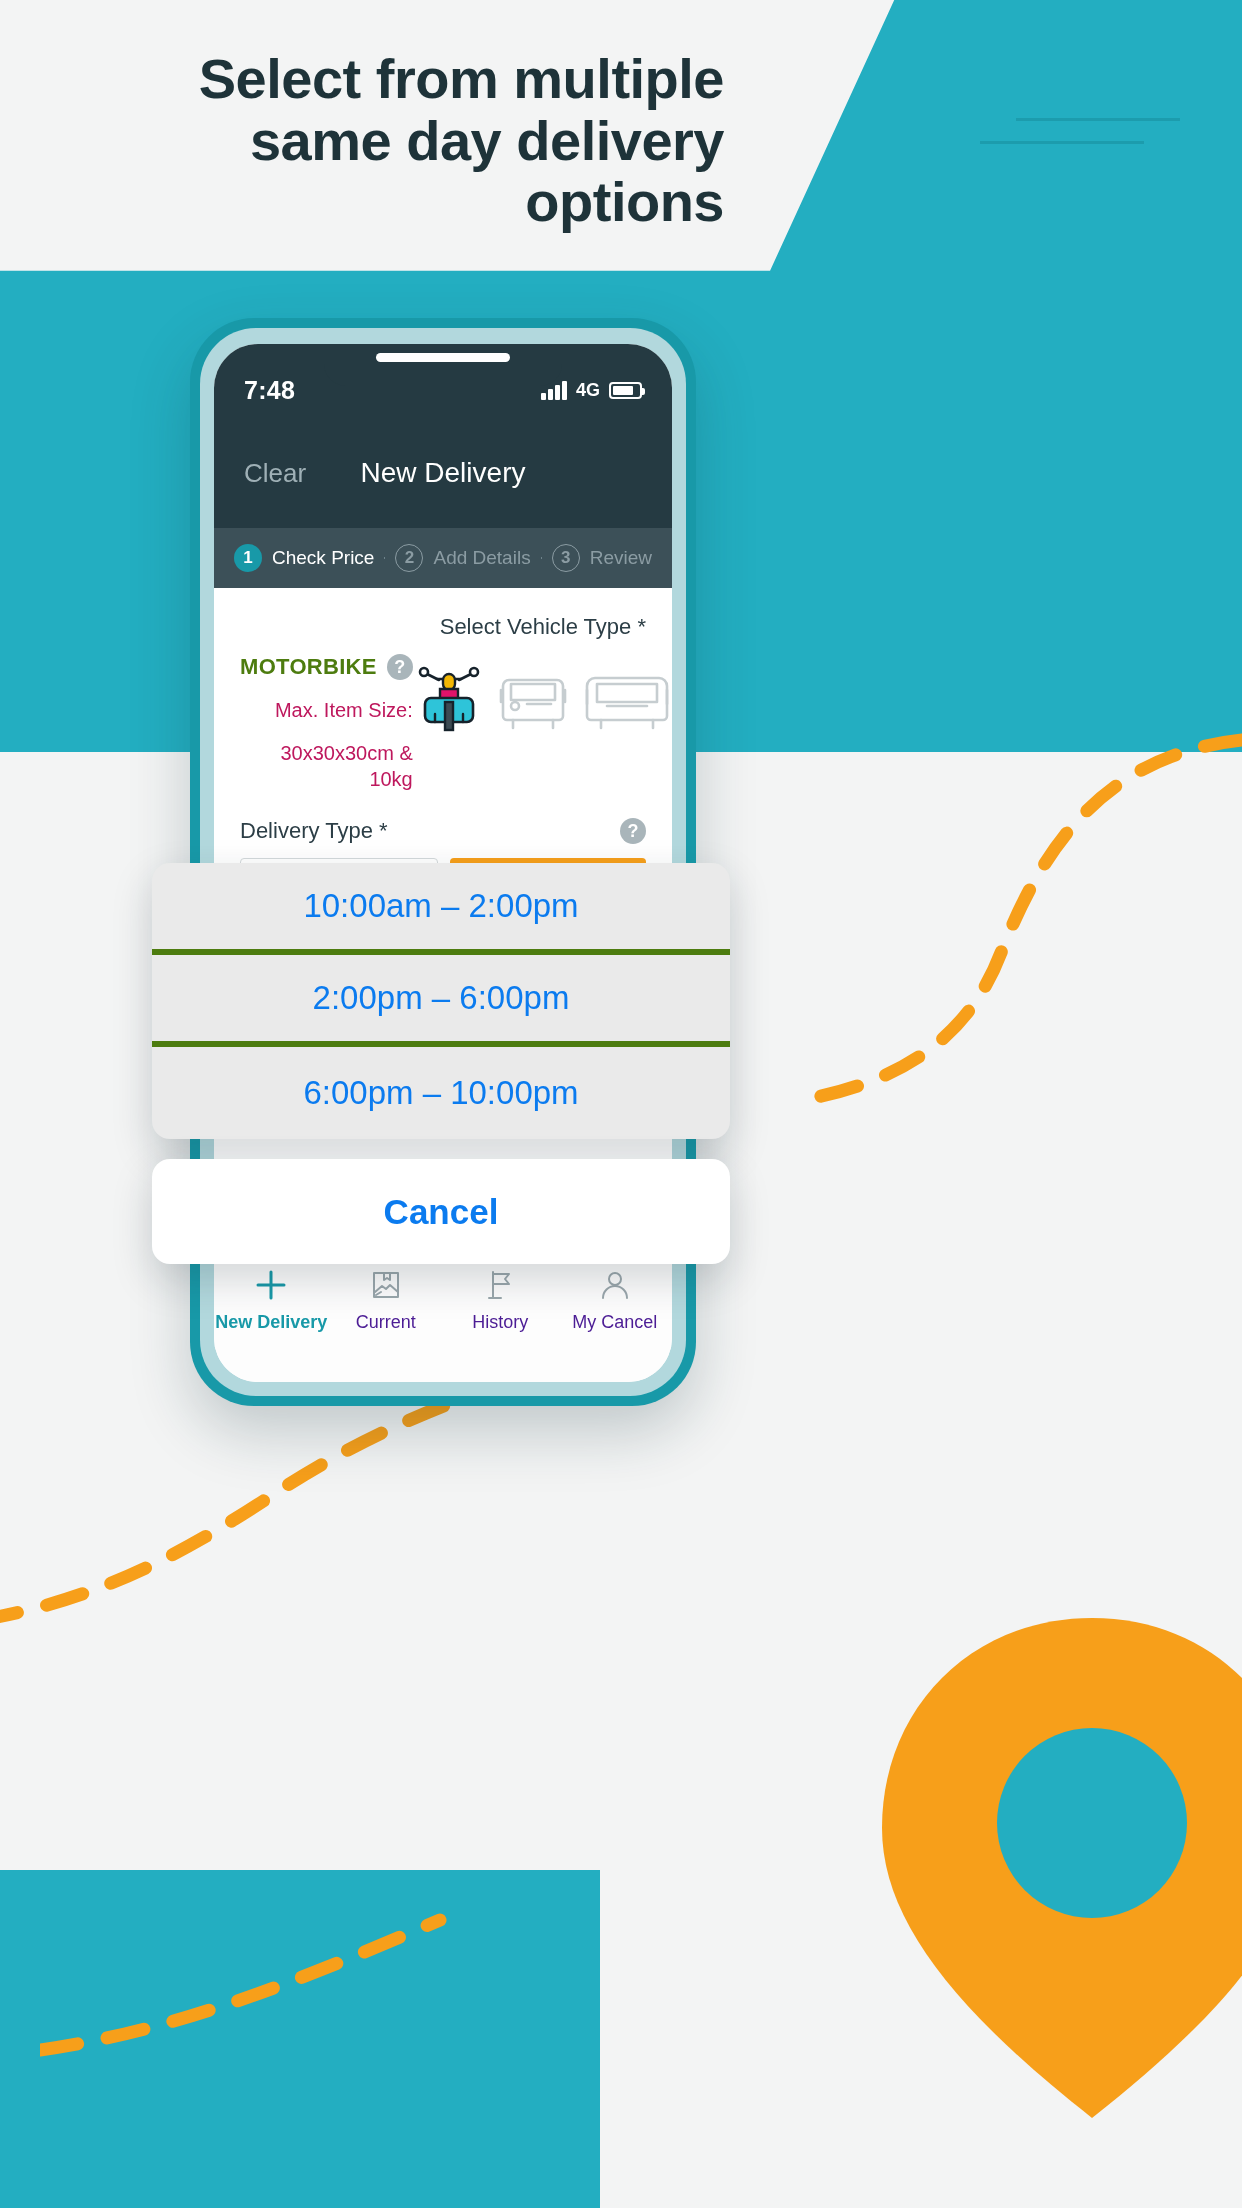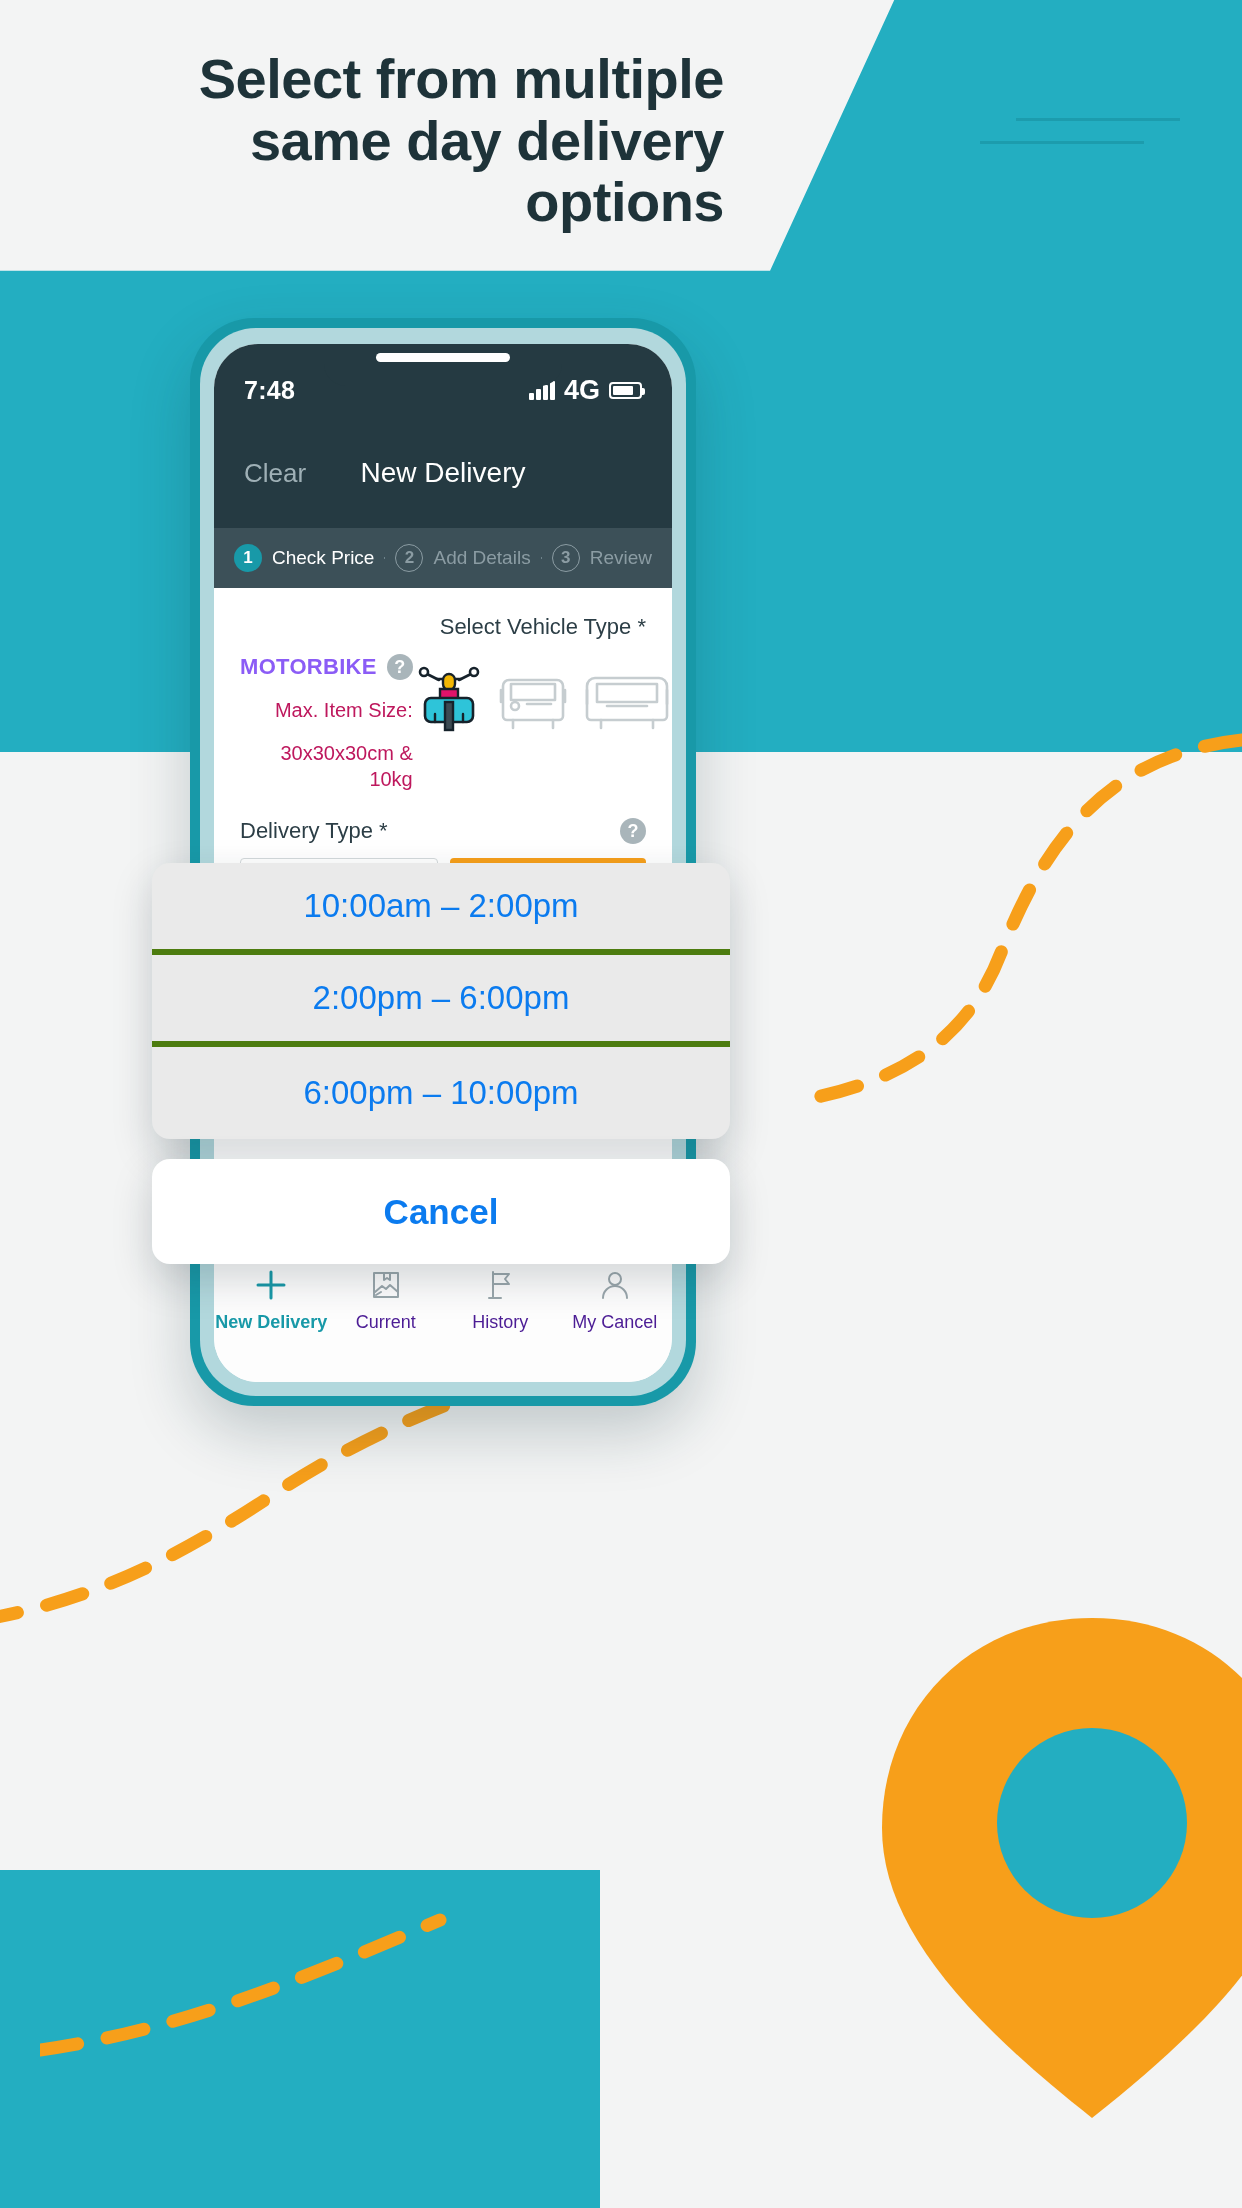--- a/index.html
+++ b/index.html
@@ -95,21 +95,21 @@
     z-index: 5;
   }
   #clock { font-size: 25px; font-weight: bold; letter-spacing: .3px; }
   #status-right { display: flex; align-items: center; gap: 9px; }
   .sig { display: flex; align-items: flex-end; gap: 2.5px; height: 19px; }
   .sig i { display: block; width: 4.5px; background: #fff; border-radius: 1px; }
   .sig i:nth-child(1) { height: 7px; }
   .sig i:nth-child(2) { height: 11px; }
   .sig i:nth-child(3) { height: 15px; }
   .sig i:nth-child(4) { height: 19px; }
-  #net { font-size: 27px; font-weight: bold; }
+  #net { font-size: 18px; font-weight: bold; }
   .batt {
     width: 33px; height: 17px; border: 2px solid #fff; border-radius: 4px;
     position: relative; padding: 2px;
   }
   .batt::after {
     content:''; position: absolute; right: -5px; top: 4px;
     width: 3px; height: 7px; background: #fff; border-radius: 0 2px 2px 0;
   }
   .batt span { display:block; height: 100%; width: 78%; background: #fff; border-radius: 1px; }
 
@@ -159,21 +159,21 @@
   
   #content { padding: 26px 26px 0 26px; background:#fff; }
   .field-label {
     font-size: 22px; color: #2c3e46; margin-bottom: 14px;
   }
   .field-label.spaced { margin-top: 26px; }
 
   #vehicle-row { display: flex; align-items: flex-start; }
   #vehicle-info { width: 186px; }
   #vehicle-name-row { display: flex; align-items: center; gap: 10px; }
-  #vehicle-name { font-size: 22px; font-weight: bold; color: #8b5cf6; letter-spacing: .3px; }
+  #vehicle-name { font-size: 22px; font-weight: bold; color: #4d7c0f; letter-spacing: .3px; }
   .qmark {
     width: 26px; height: 26px; border-radius: 50%;
     background: #a9b5ba; color: #fff;
     font-size: 18px; font-weight: bold;
     display: flex; align-items: center; justify-content: center;
   }
   .vehicle-spec { font-size: 20px; color: #be185d; line-height: 1.3; margin-top: 17px; }
   #vehicle-icons { display: flex; align-items: center; gap: 8px; flex: 1; justify-content: space-around; padding-top: 2px; }
 
   #delivery-head { display: flex; align-items: center; justify-content: space-between; }

